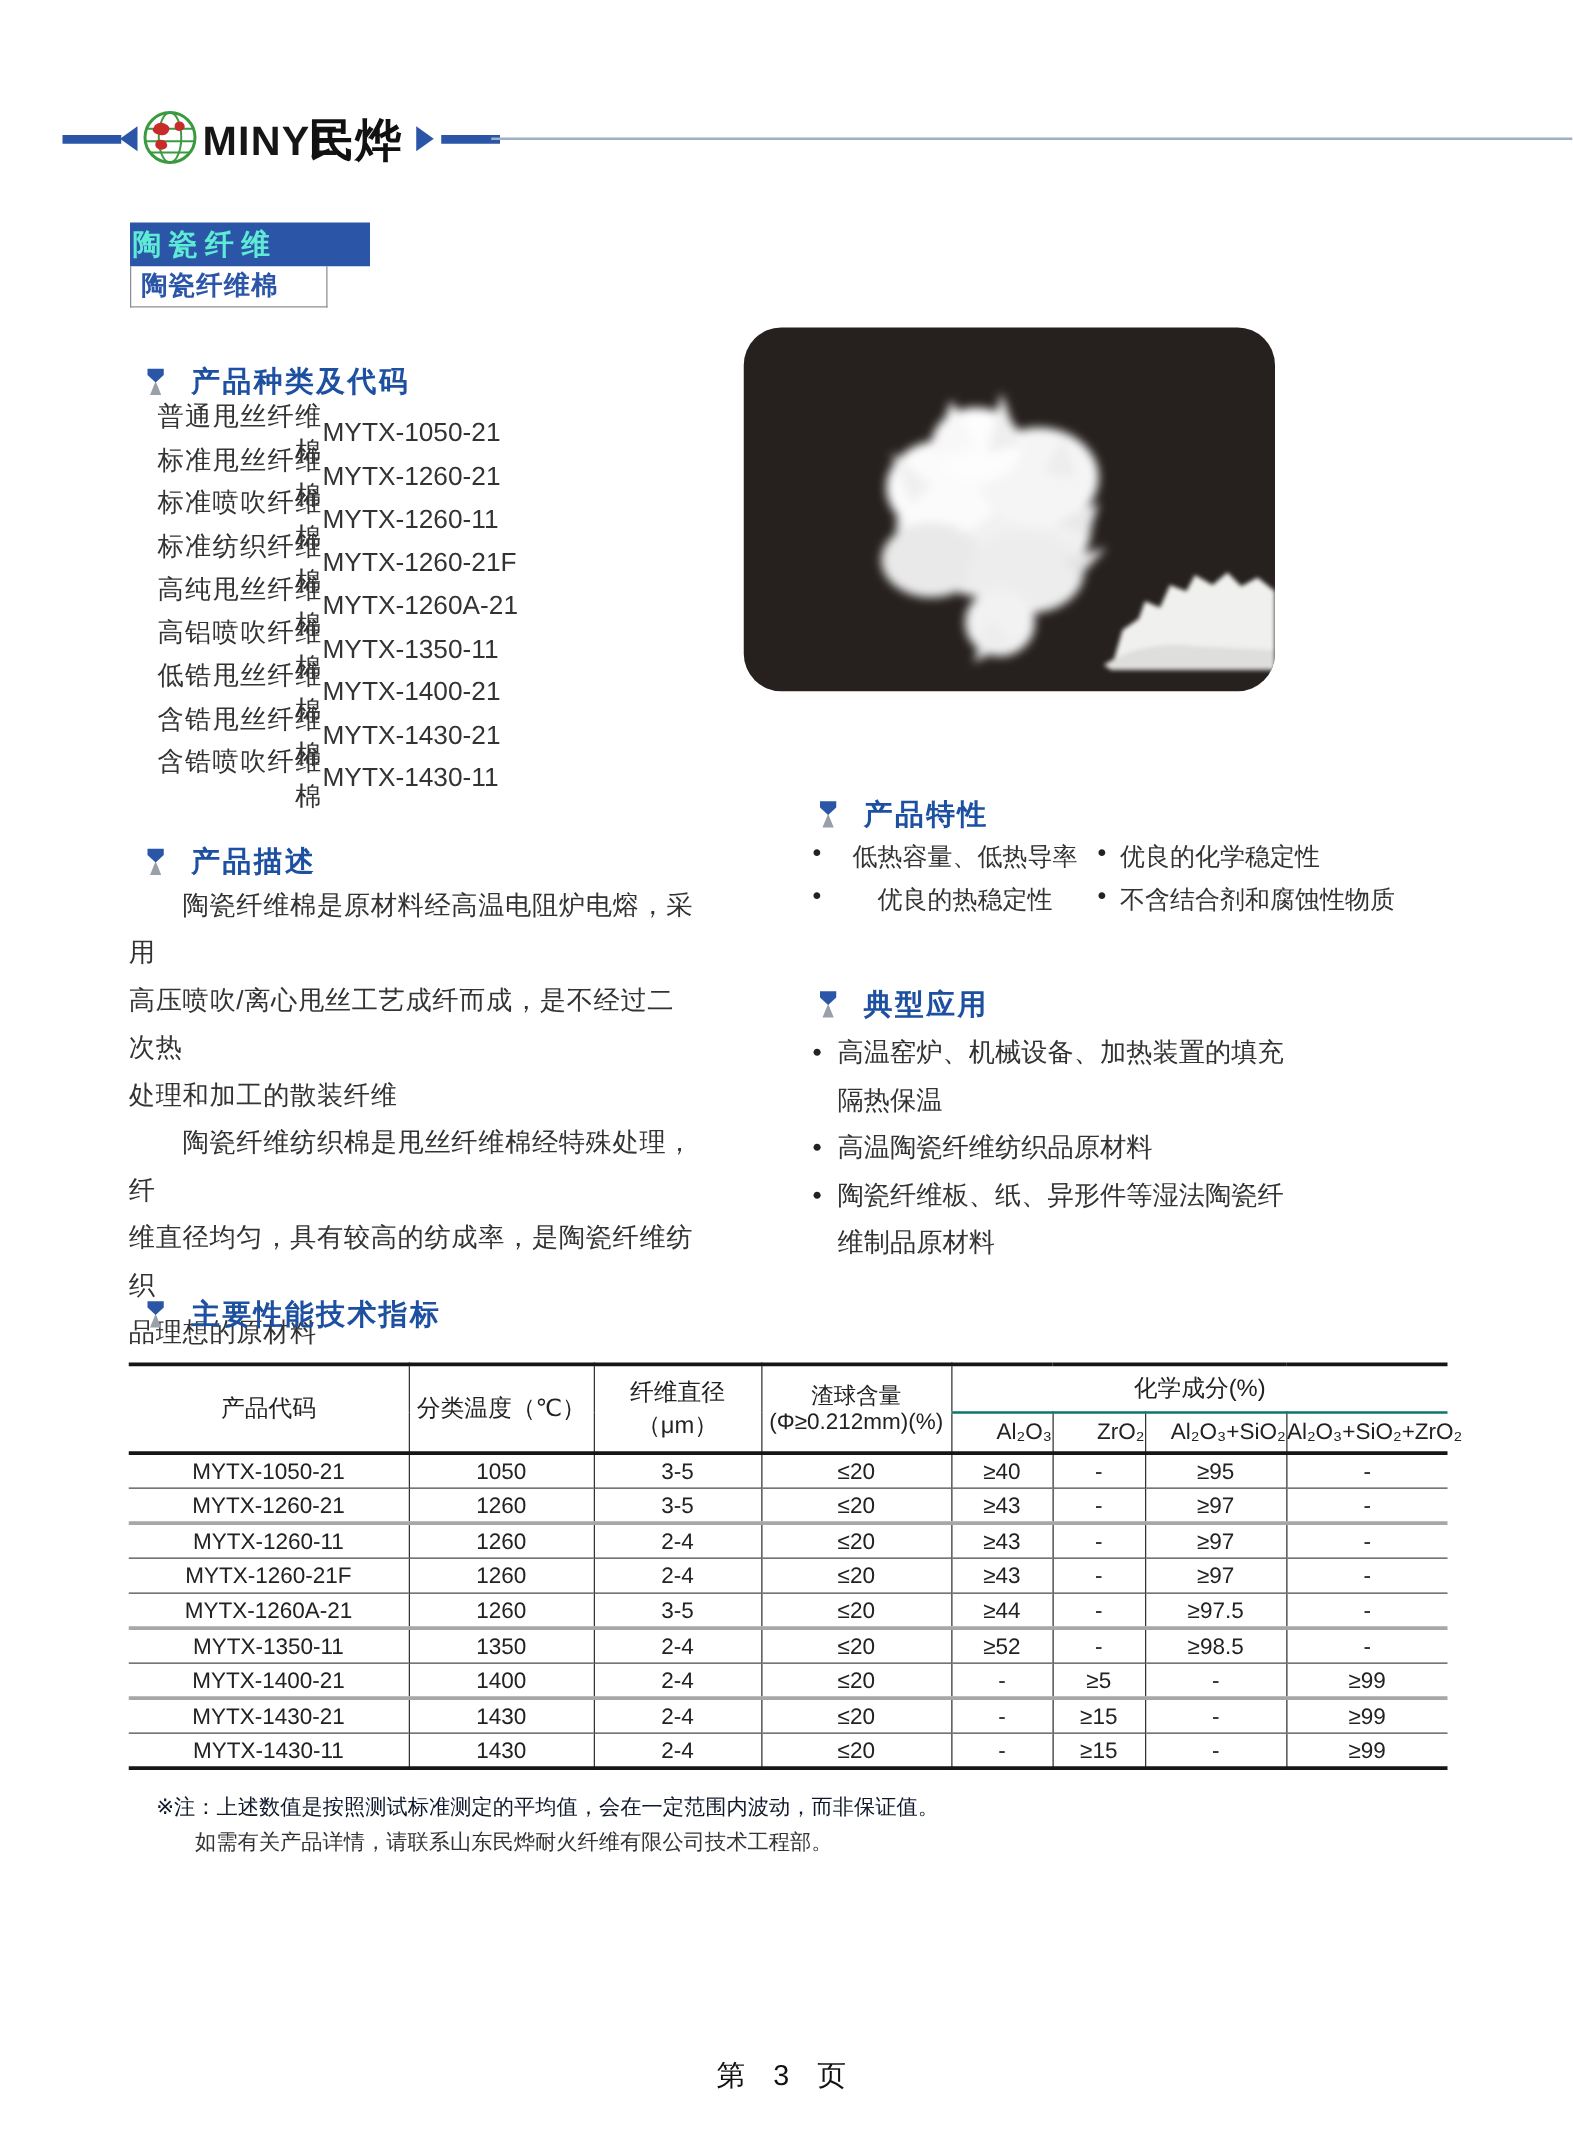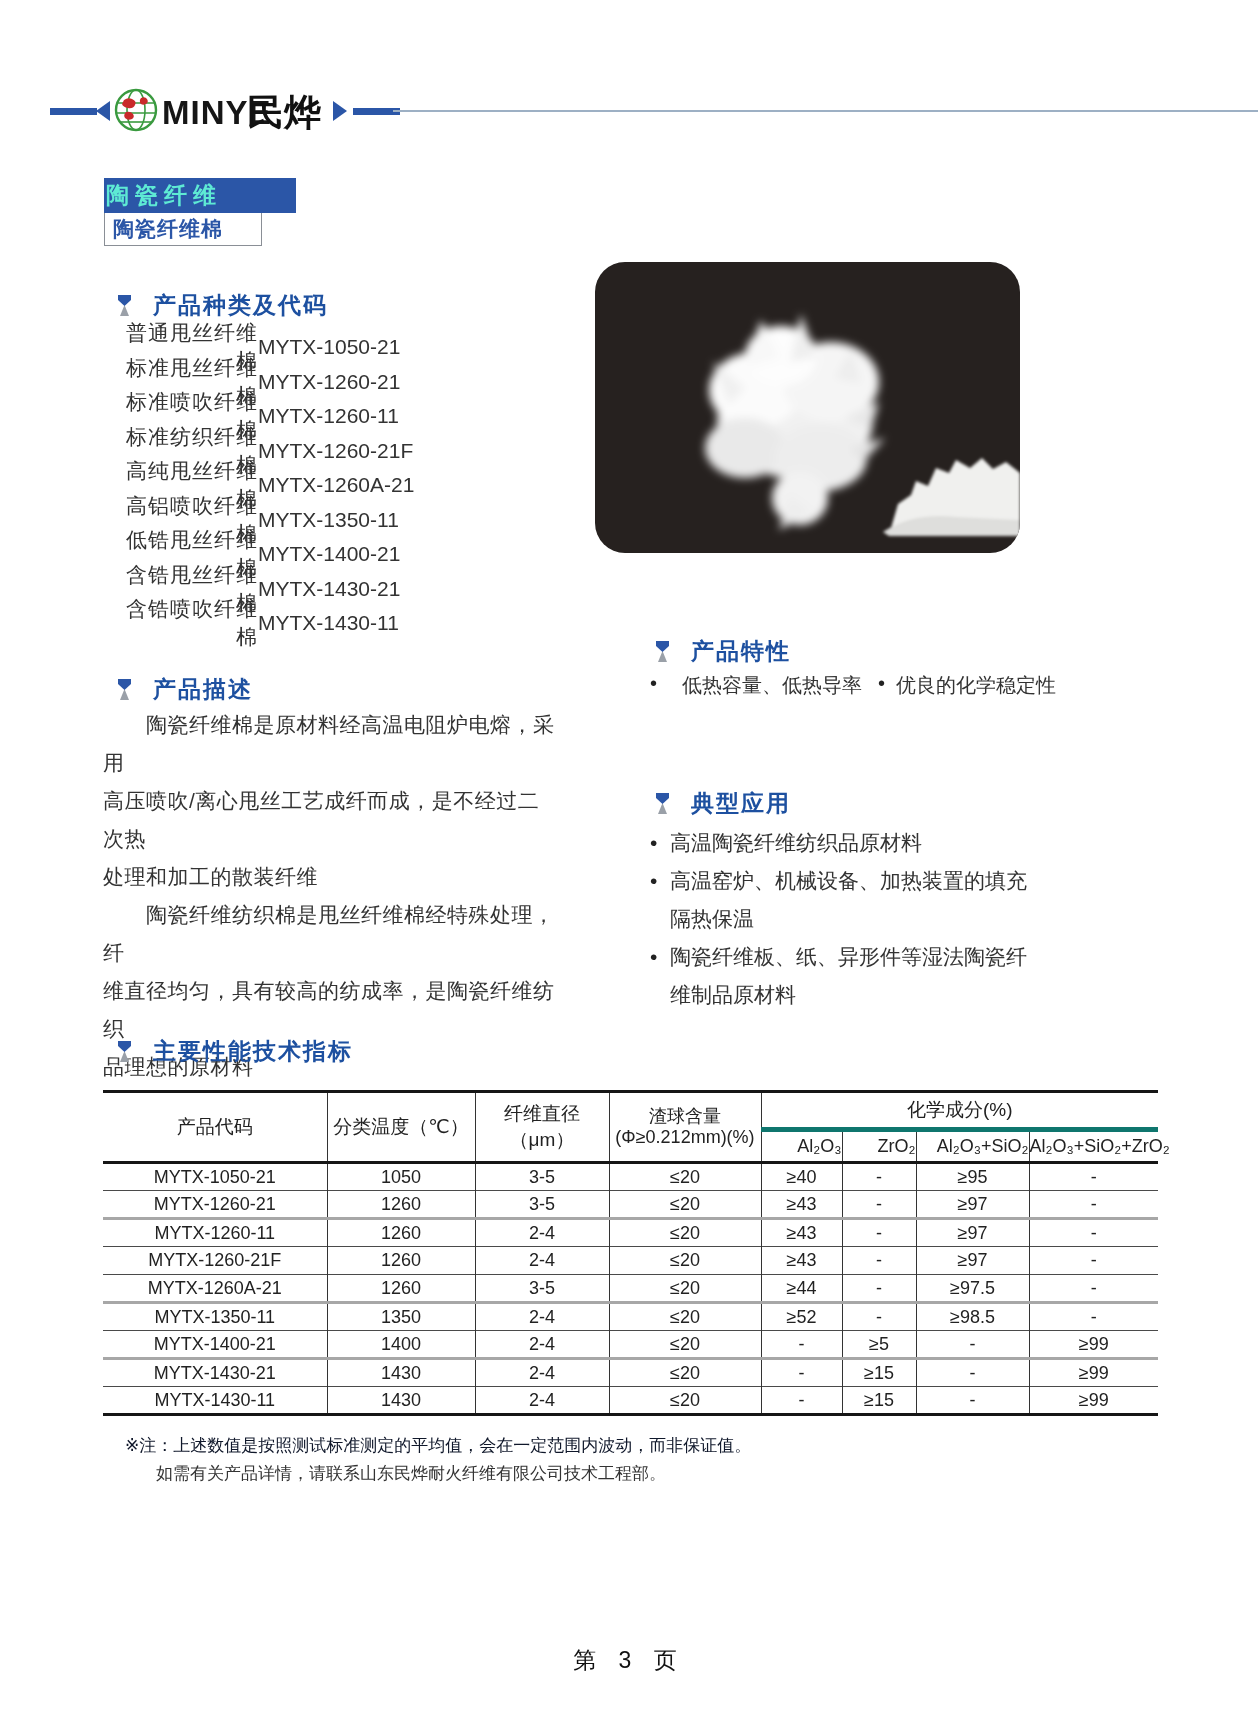--- a/index.html
+++ b/index.html
@@ -73,21 +73,21 @@
   .spec-table{position:absolute;left:103px;top:1090px;width:1055px;border-collapse:collapse;table-layout:fixed;
     border-top:3px solid #161616;border-bottom:3px solid #161616;}
   .spec-table thead{border-bottom:3px solid #161616;}
   .spec-table th,.spec-table td{font-weight:normal;text-align:center;vertical-align:middle;
     border-right:1px solid #333;}
   .spec-table th:last-child,.spec-table td:last-child{border-right:none;}
   .spec-table thead th{font-size:19px;color:#222;}
   .spec-table .h1{height:38px;}
   .spec-table .h2 th{height:33px;font-size:18px;text-align:right;}
   .spec-table .slag{white-space:pre-line;font-size:18px;line-height:21px;}
-  .spec-table .chem-span{border-bottom:5px solid #0f766e;}
+  .spec-table .chem-span{border-bottom:2px solid #0f766e;}
   .spec-table tbody tr{border-bottom:1px solid #4a4a4a;}
   .spec-table tbody tr.sep-thick{border-bottom:3px solid #a7a7a7;}
   .spec-table tbody tr.sep-none{border-bottom:none;}
   .spec-table tbody td{height:28px;font-size:18px;color:#222;}
 
   
   .footnote1{position:absolute;left:125px;top:1434px;font-size:17px;color:#0f172a;}
   .footnote2{position:absolute;left:156px;top:1462px;font-size:17px;color:#333;}
   .page-footer{position:absolute;left:0;top:1645px;width:100%;text-align:center;
     font-size:23px;color:#111;letter-spacing:8px;}
@@ -204,36 +204,40 @@
     <polygon points="7.5,11 12,22 3,22" fill="var(--icon-gray)"></polygon>
     <polygon points="1,1 14,1 14,6 7.5,12 1,6" fill="var(--primary-blue)"></polygon>
   </svg>
   <span class="sec-title">产品特性</span>
 </div>
 <div class="features">
     <div class="feat-row">
     <span class="bullet-item left">低热容量、低热导率</span>
     <span class="bullet-item right">优良的化学稳定性</span>
   </div>
+    <div class="feat-row">
+    <span class="bullet-item left">优良的热稳定性</span>
+    <span class="bullet-item right">不含结合剂和腐蚀性物质</span>
+  </div>
   </div>
 
 <div class="sec" style="left:655px;top:788px;">
   <svg width="15" height="23" viewBox="0 0 15 23">
     <polygon points="7.5,11 12,22 3,22" fill="var(--icon-gray)"></polygon>
     <polygon points="1,1 14,1 14,6 7.5,12 1,6" fill="var(--primary-blue)"></polygon>
   </svg>
   <span class="sec-title">典型应用</span>
 </div>
 <div class="apps">
-    <div class="app-item">
-    <span>高温陶瓷纤维纺织品原材料</span>
-  </div>
     <div class="app-item">
     <span>高温窑炉、机械设备、加热装置的填充
 隔热保温</span>
+  </div>
+    <div class="app-item">
+    <span>高温陶瓷纤维纺织品原材料</span>
   </div>
     <div class="app-item">
     <span>陶瓷纤维板、纸、异形件等湿法陶瓷纤
 维制品原材料</span>
   </div>
   </div>
 
 <div class="sec" style="left:117px;top:674px;">
   <svg width="15" height="23" viewBox="0 0 15 23">
     <polygon points="7.5,11 12,22 3,22" fill="var(--icon-gray)"></polygon>

